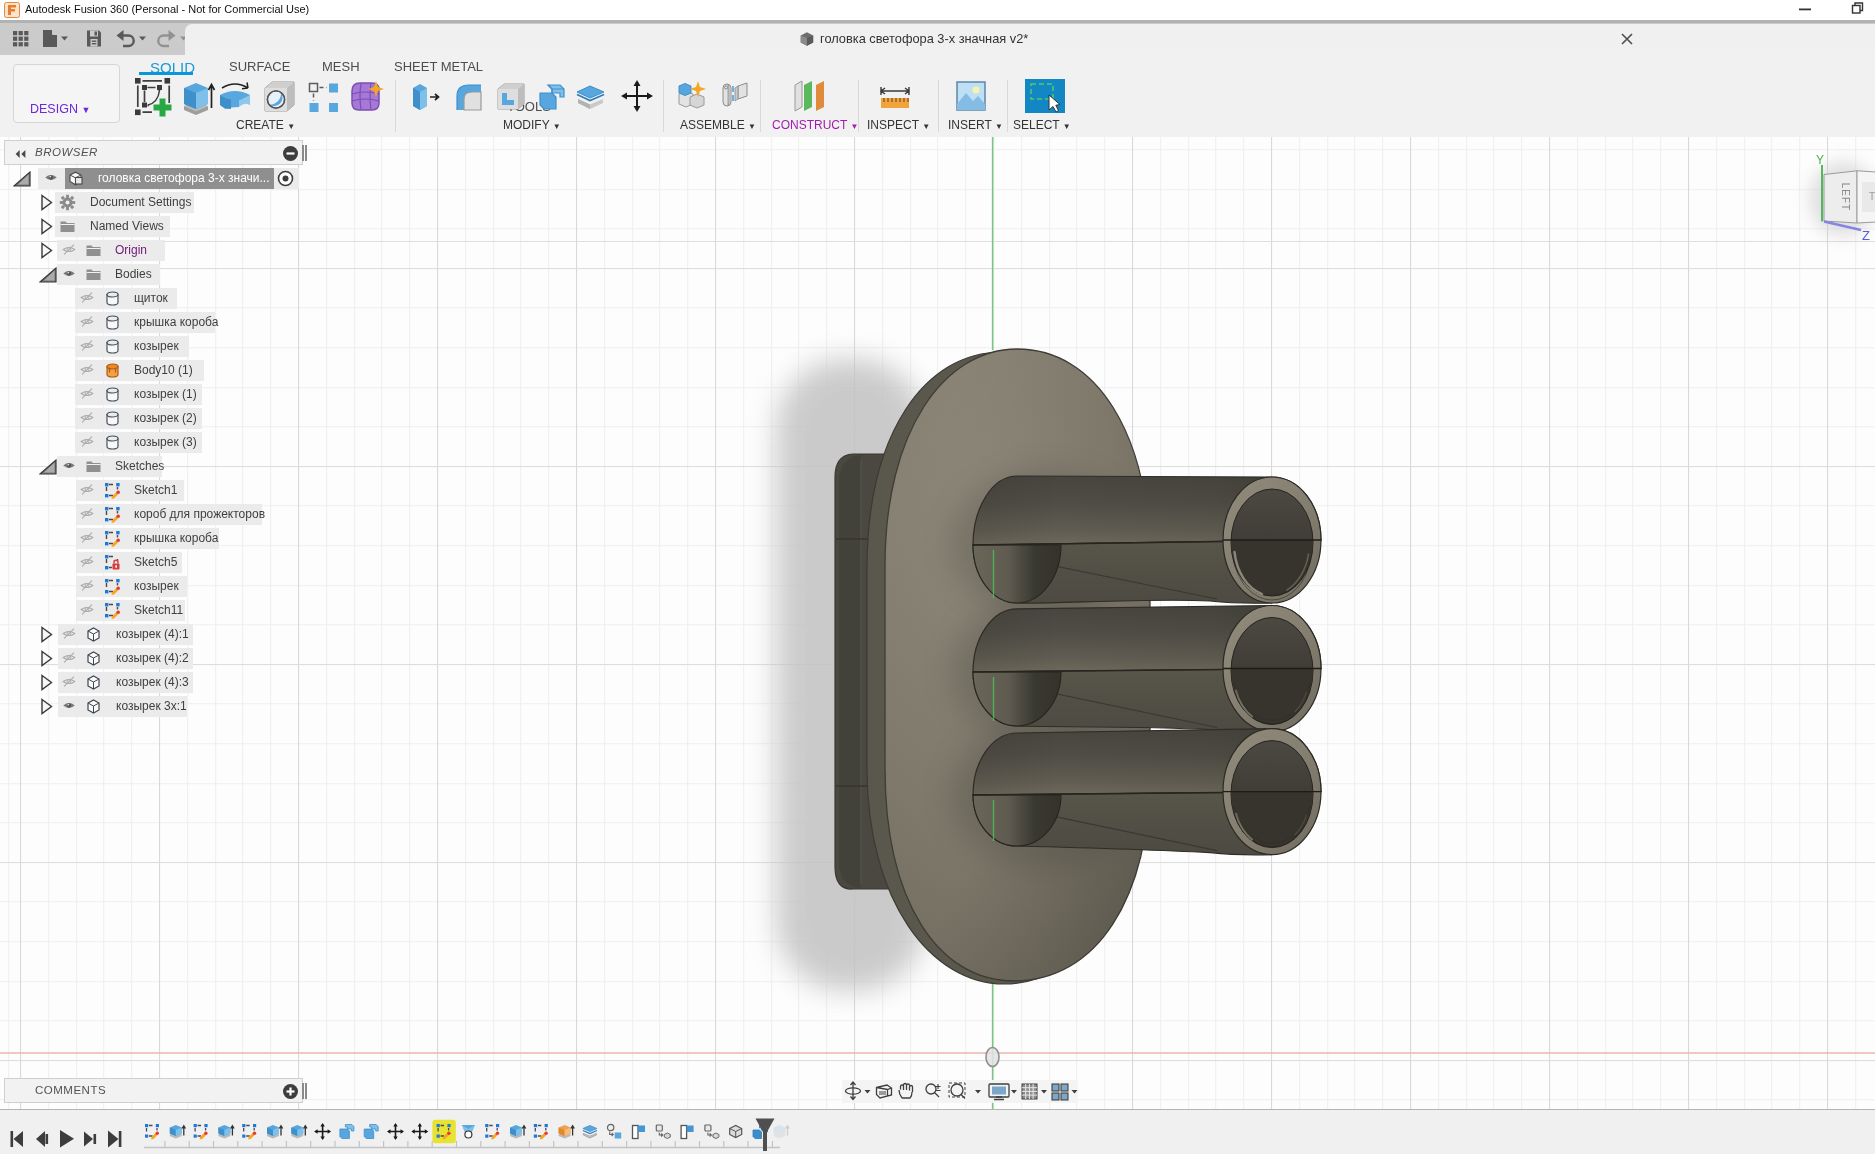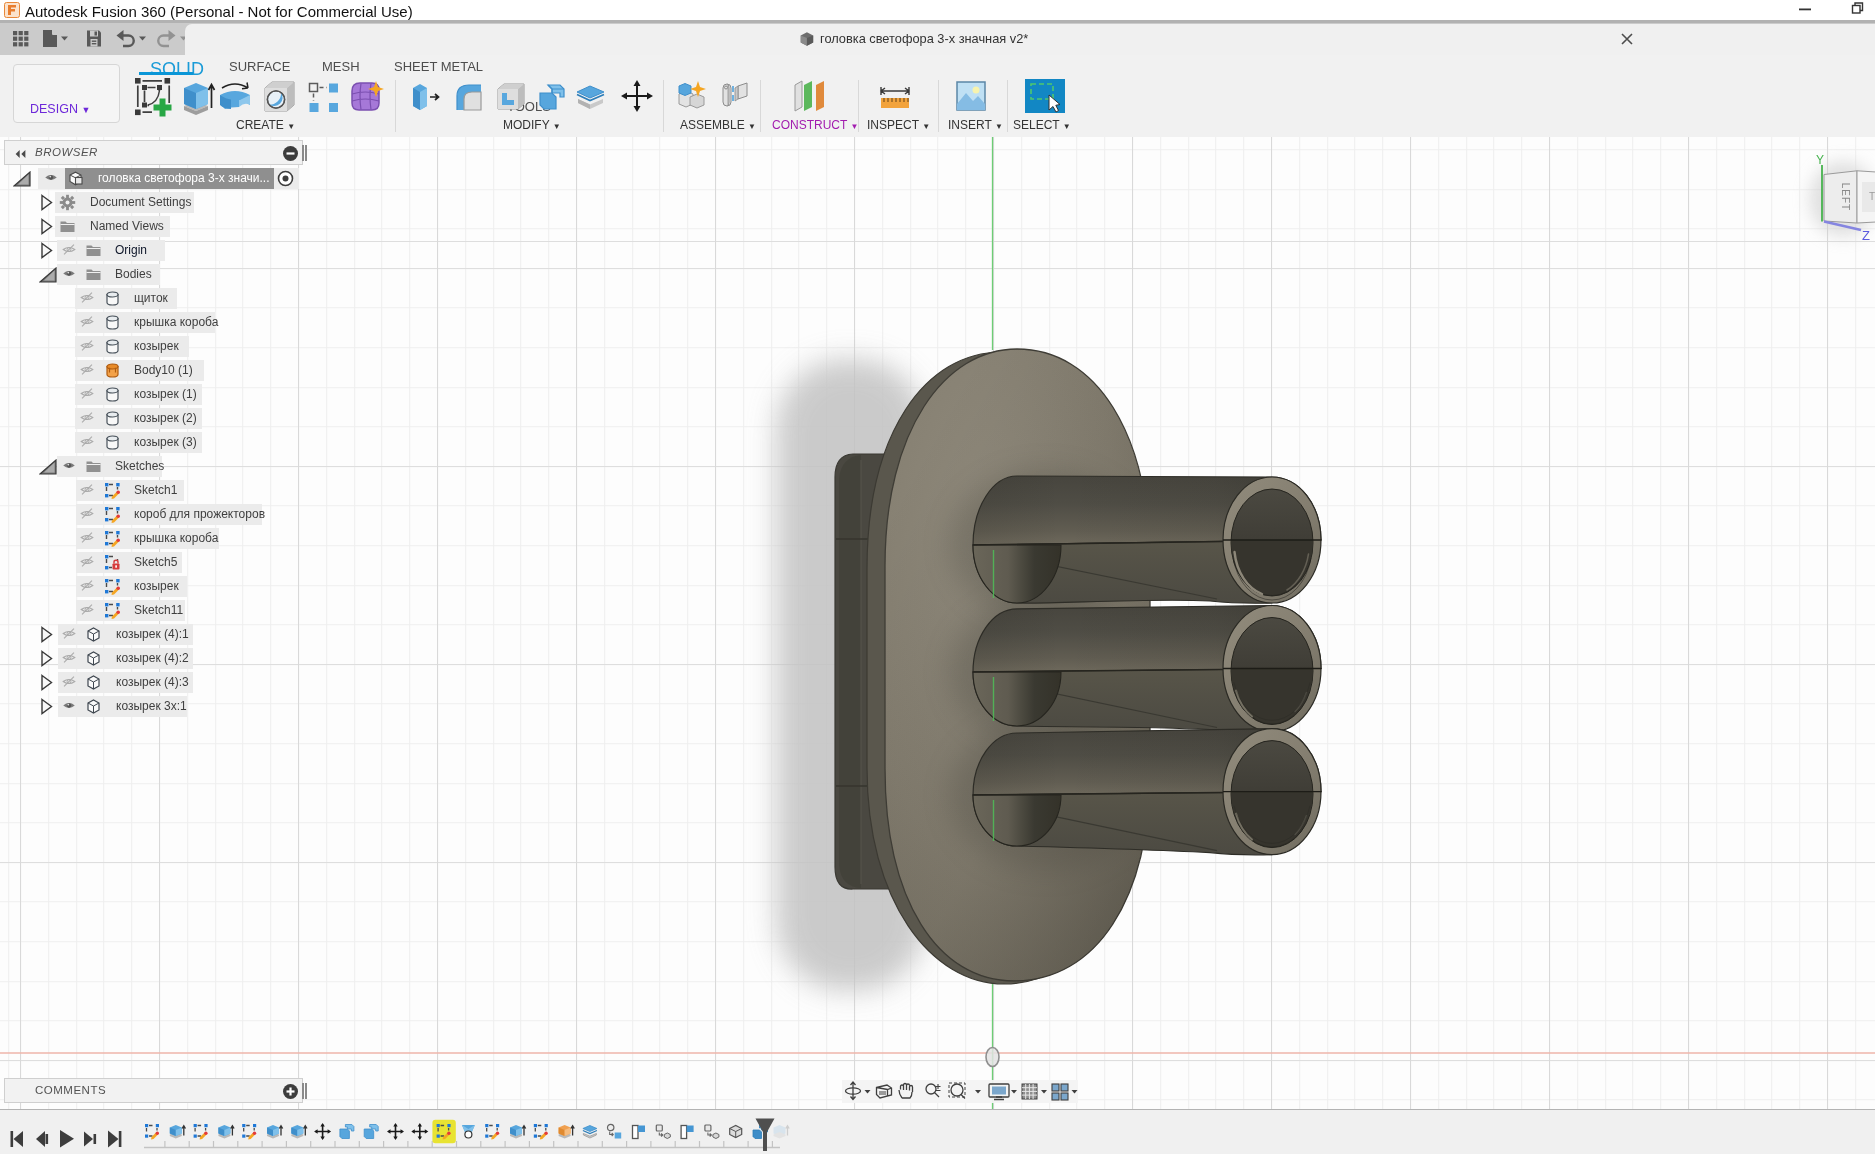--- a/index.html
+++ b/index.html
@@ -1,20 +1,20 @@
 <!DOCTYPE html>
 <html><head>
 <meta charset="utf-8">
 <style>
   * { margin:0; padding:0; box-sizing:border-box; }
   html,body { width:1875px; height:1154px; overflow:hidden; font-family:"Liberation Sans", sans-serif; }
   body { position:relative; background:#fff; }
   .abs { position:absolute; }
   #titlebar { left:0; top:0; width:1875px; height:20px; background:#ffffff; }
-  #titletext { left:25px; top:3px; font-size:15px; color:#111; }
+  #titletext { left:25px; top:3px; font-size:11px; color:#111; }
   #qat { left:0; top:20px; width:1875px; height:35px; background:#cbcbcb; }
   #doctab { left:185px; top:24px; width:1730px; height:31px; background:#f0f0f0; border-radius:7px 7px 0 0; }
   #ribbon { left:0; top:55px; width:1875px; height:82px; background:#f1f1f1; }
   #canvas { left:0; top:137px; width:1875px; height:1017px; }
   .phead { background:#f2f2f2; border:1px solid #cfcfcf; height:25px; width:299px; left:4px; font-size:11.5px; color:#525252; }
   .row { position:absolute; height:21px; background:#ebebeb; }
   .rtxt { position:absolute; font-size:12px; color:#3f3f3f; top:3.5px; white-space:nowrap; }
   #timeline { left:0; top:1109px; width:1875px; height:45px; background:#f0f0f0; border-top:1px solid #b3b3b3; }
   svg { display:block; }
 </style>
@@ -98,21 +98,21 @@
     <path d="M10 8 L17 5 L17 13 L10 16.5 Z" fill="#5a5a5a"></path>
   </svg>
   <div class="abs" style="left:635px;top:7px;font-size:12.8px;color:#333">головка светофора 3-х значная v2*</div>
   <svg class="abs" style="left:1434px;top:7px" width="16" height="16" viewBox="0 0 16 16">
     <path d="M3 3 L13 13 M13 3 L3 13" stroke="#4d4d4d" stroke-width="1.6"></path>
   </svg>
 </div>
 <div class="abs" id="ribbon">
   <div class="abs" style="left:13px;top:9px;width:107px;height:59px;background:#f5f5f5;border:1px solid #d6d6d6;border-radius:4px;"></div>
   <div class="abs" style="left:30px;top:47px;font-size:12.5px;font-weight:normal;color:#6d28d9;">DESIGN <span style="font-size:9px;">▼</span></div>
-  <div class="abs" style="left:150px;top:4px;font-size:18px;color:#1a9bd7;">SOLID</div>
+  <div class="abs" style="left:150px;top:4px;font-size:15px;color:#1a9bd7;">SOLID</div>
   <div class="abs" style="left:139px;top:17px;width:54px;height:3px;background:#0a96d7;"></div>
   <div class="abs" style="left:229px;top:4px;font-size:13px;color:#4d4d4d;">SURFACE</div>
   <div class="abs" style="left:322px;top:4px;font-size:13px;color:#4d4d4d;">MESH</div>
   <div class="abs" style="left:394px;top:4px;font-size:13px;color:#4d4d4d;">SHEET METAL</div>
   <div class="abs" style="left:507px;top:4px;font-size:13px;color:#4d4d4d;margin-top:40px;">TOOLS</div>
   <div class="abs" style="left:236px;top:63px;font-size:12px;color:#333;">CREATE <span style="font-size:8px;">▼</span></div>
   <div class="abs" style="left:503px;top:63px;font-size:12px;color:#333;">MODIFY <span style="font-size:8px;">▼</span></div>
   <div class="abs" style="left:680px;top:63px;font-size:12px;color:#333;">ASSEMBLE <span style="font-size:8px;">▼</span></div>
   <div class="abs" style="left:772px;top:63px;font-size:12px;color:#a21caf;">CONSTRUCT <span style="font-size:8px;">▼</span></div>
   <div class="abs" style="left:867px;top:63px;font-size:12px;color:#333;">INSPECT <span style="font-size:8px;">▼</span></div>
@@ -485,21 +485,21 @@
     </svg>
 <svg class="abs" style="left:62px;top:241.5px" width="14" height="15" viewBox="0 0 17 17">
       <path d="M1.5 8.5 Q8.5 3.5 15.5 8.5 Q8.5 13.5 1.5 8.5 Z" fill="none" stroke="#ababab" stroke-width="1.3"></path>
       <circle cx="8.5" cy="8.5" r="2.3" fill="none" stroke="#ababab" stroke-width="1.2"></circle>
       <line x1="2.5" y1="14.5" x2="14.5" y2="2.5" stroke="#ababab" stroke-width="1.3"></line>
     </svg>
 <svg class="abs" style="left:85px;top:241.5px" width="17" height="17" viewBox="0 0 17 17">
       <path d="M1.5 3.5 L6.5 3.5 L8 5 L15.5 5 L15.5 14 L1.5 14 Z" fill="#909090"></path>
       <path d="M1.5 6.5 L15.5 6.5" stroke="#f0f0f0" stroke-width="1"></path>
     </svg>
-<div class="rtxt" style="left:115px;top:242.5px;color:#0f172a">Origin</div>
+<div class="rtxt" style="left:115px;top:242.5px;color:#701a75">Origin</div>
 <div class="row" style="left:57px;top:263.5px;width:103px;"></div>
 <svg class="abs" style="left:39px;top:266.5px" width="18" height="16" viewBox="0 0 18 16">
       <polygon points="1,15 17,15 17,1" fill="#7a7a7a" stroke="#3a3a3a" stroke-width="1.2"></polygon>
       <polygon points="5,13.5 15.5,13.5 15.5,3.5" fill="#ababab"></polygon>
     </svg>
 <svg class="abs" style="left:62px;top:265.5px" width="14" height="15" viewBox="0 0 17 17">
       <path d="M1.5 8.5 Q8.5 2.5 15.5 8.5 Q8.5 14.5 1.5 8.5 Z" fill="#7a7a7a"></path>
       <circle cx="8.5" cy="8.5" r="2.6" fill="#555"></circle>
       <circle cx="7.6" cy="7.4" r="1.1" fill="#ddd"></circle>
     </svg>

